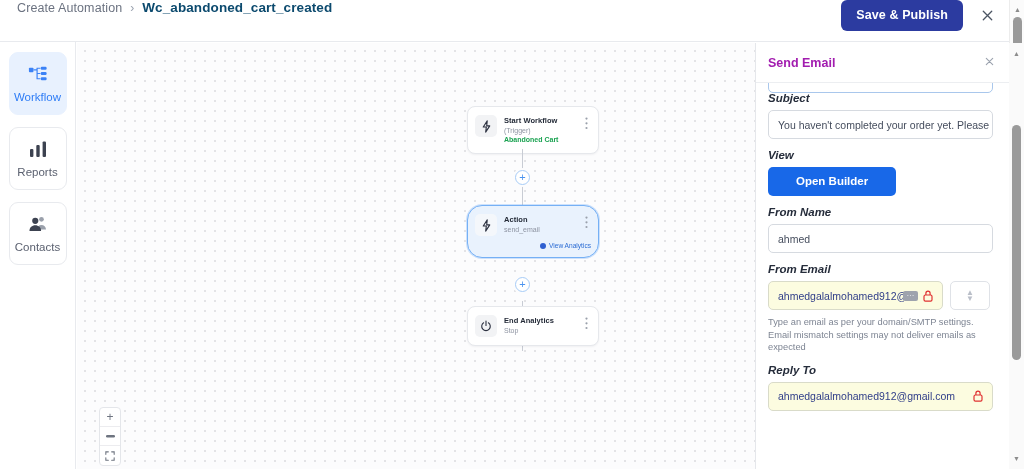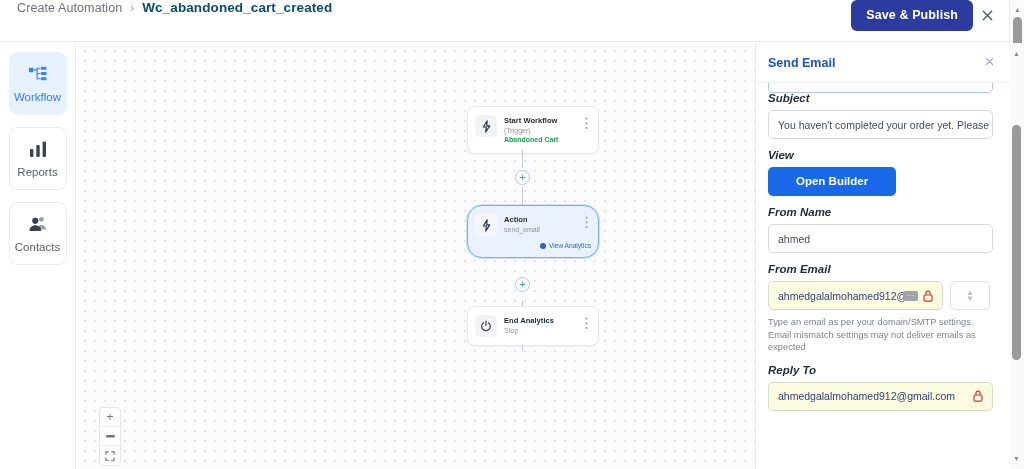--- a/index.html
+++ b/index.html
@@ -31,21 +31,21 @@
     font-size: 12.5px; color: #6b7280; letter-spacing: .1px;
     cursor: pointer;
   }
   .crumb-sep { font-size: 12px; color: #9aa2af; }
   .crumb-current {
     font-size: 13.5px; font-weight: bold; color: #0c4a6e;
     letter-spacing: .1px;
   }
   .header-right {
     margin-left: auto; display: flex; align-items: center;
-    gap: 0; margin-right: 8px;
+    gap: 10px; margin-right: 8px;
   }
   .btn-publish {
     background: #2c3ba0;
     color: #fff; font-size: 12.5px; font-weight: bold;
     border: none; border-radius: 6px;
     padding: 8px 15px 9px; cursor: pointer;
     letter-spacing: .1px;
   }
   .btn-close-header {
     width: 28px; height: 28px;
@@ -193,21 +193,21 @@
     border-left: 1px solid #e5e7eb;
     z-index: 25;
   }
   .panel-head {
     height: 40px;
     display: flex; align-items: center;
     padding: 0 14px 0 12px;
     border-bottom: 1px solid #eceef1;
     background: #fff;
   }
-  .panel-title { font-size: 12.5px; font-weight: bold; color: #1d4ed8; }
+  .panel-title { font-size: 12.5px; font-weight: bold; color: #a21caf; }
   .panel-close {
     margin-left: auto; color: #9ba2ae; cursor: pointer;
     font-size: 13px; line-height: 1;
   }
   .panel-body {
     position: absolute; top: 40px; left: 0;
     width: 254px; height: 386px;
     padding: 0 14px 0 12px;
     overflow: hidden;
   }

